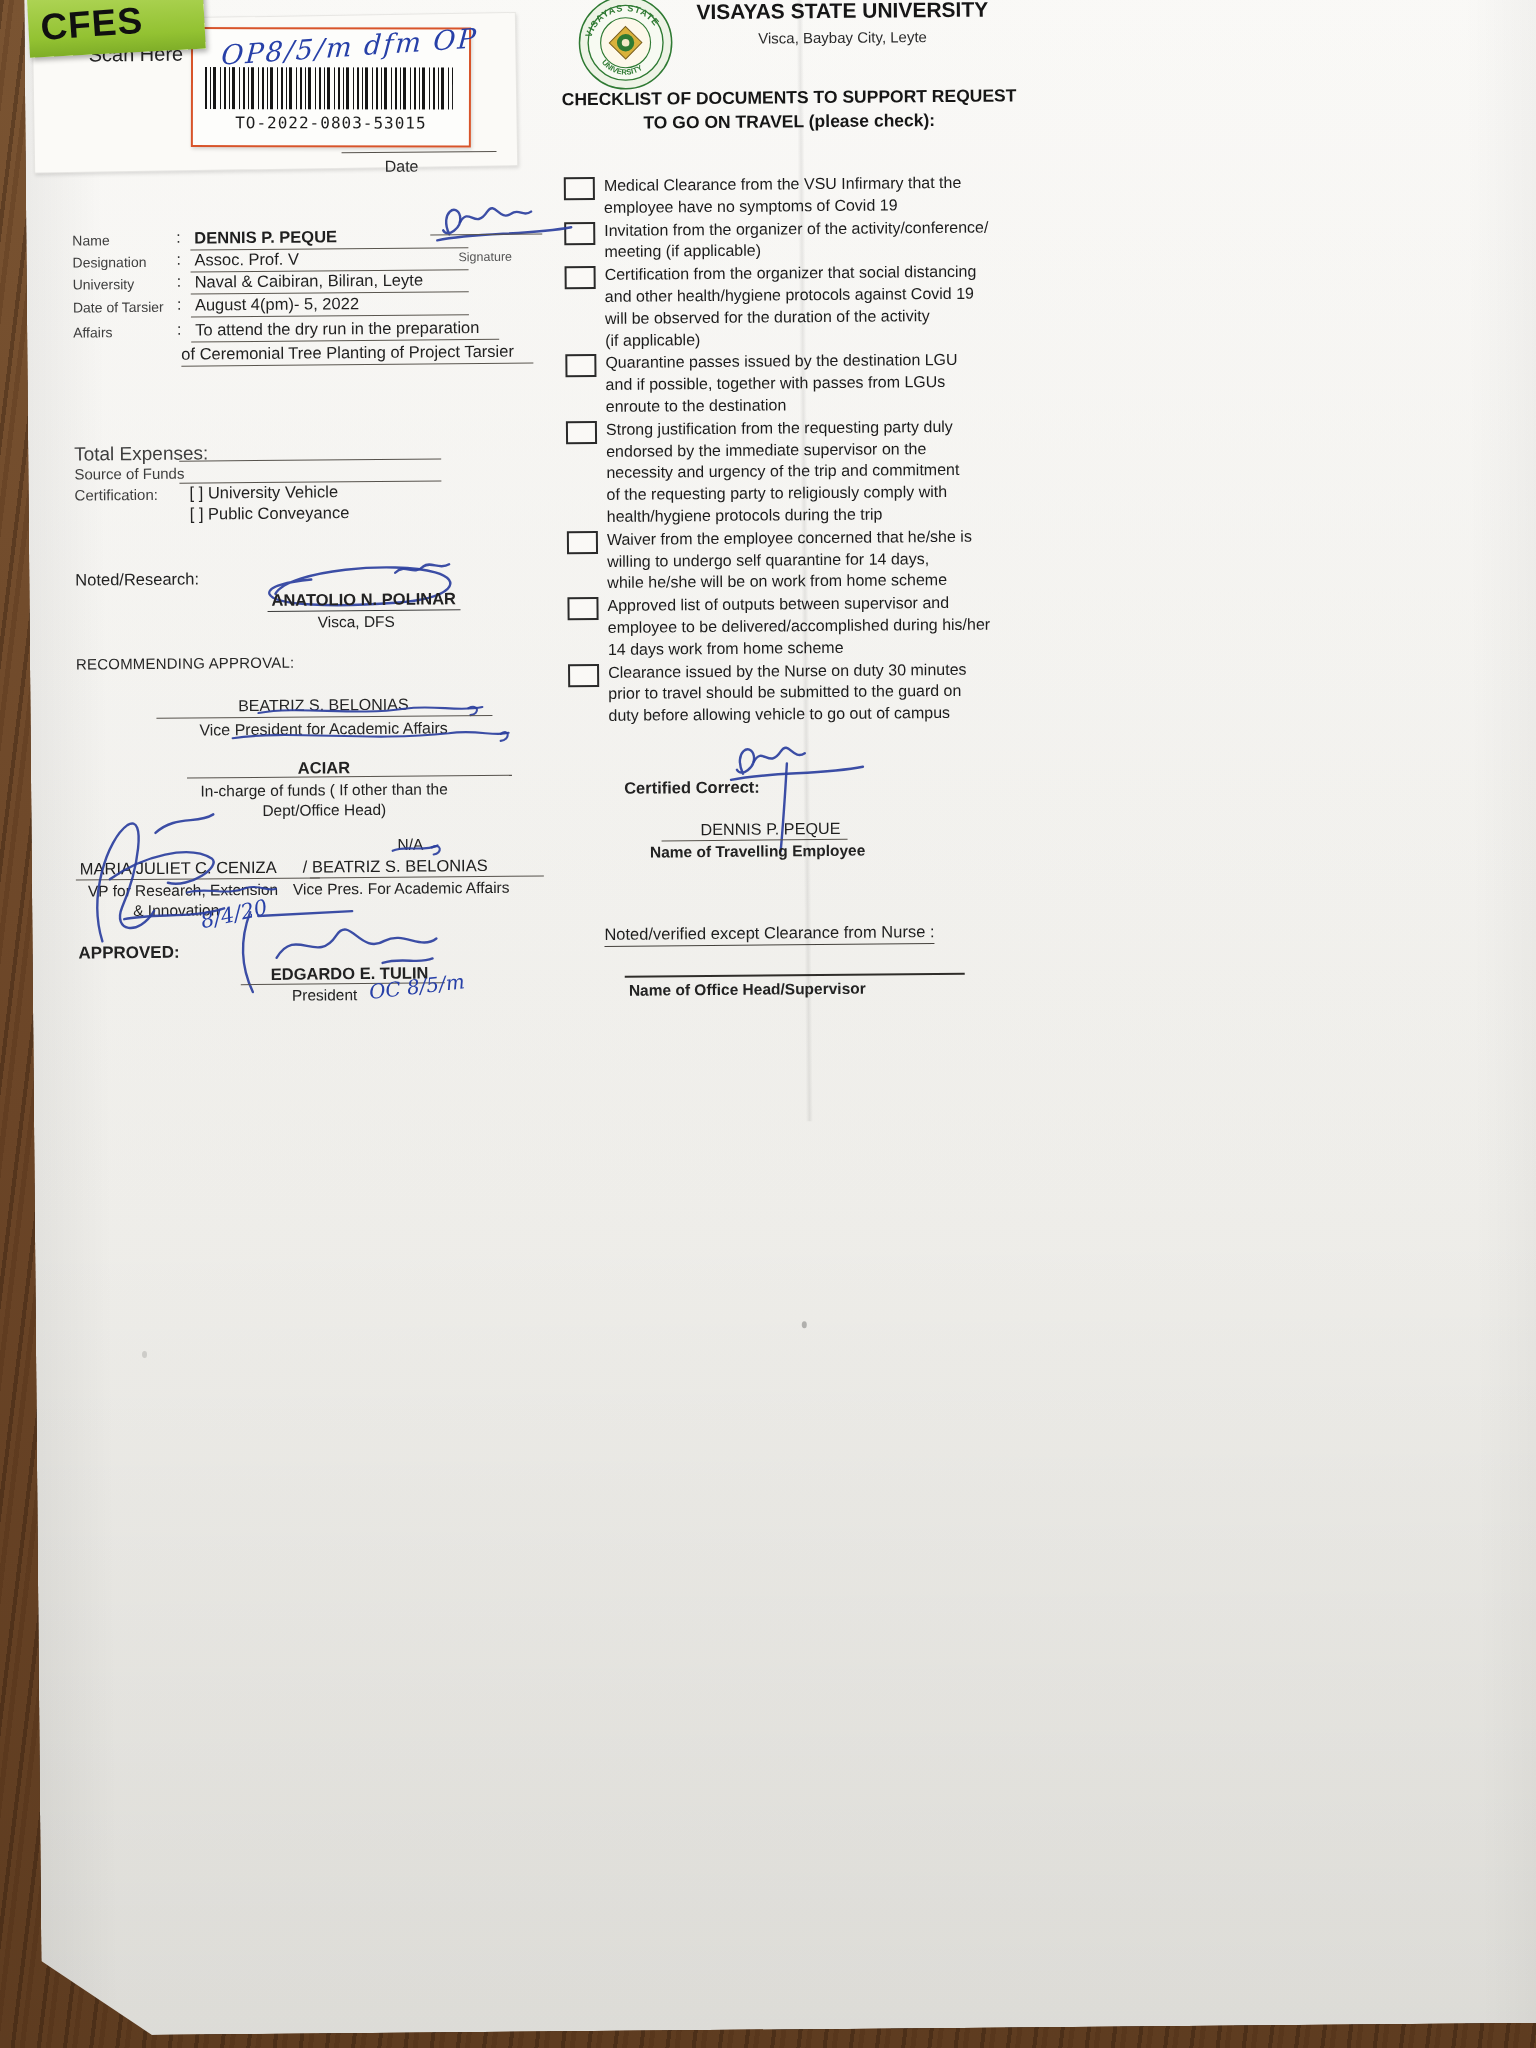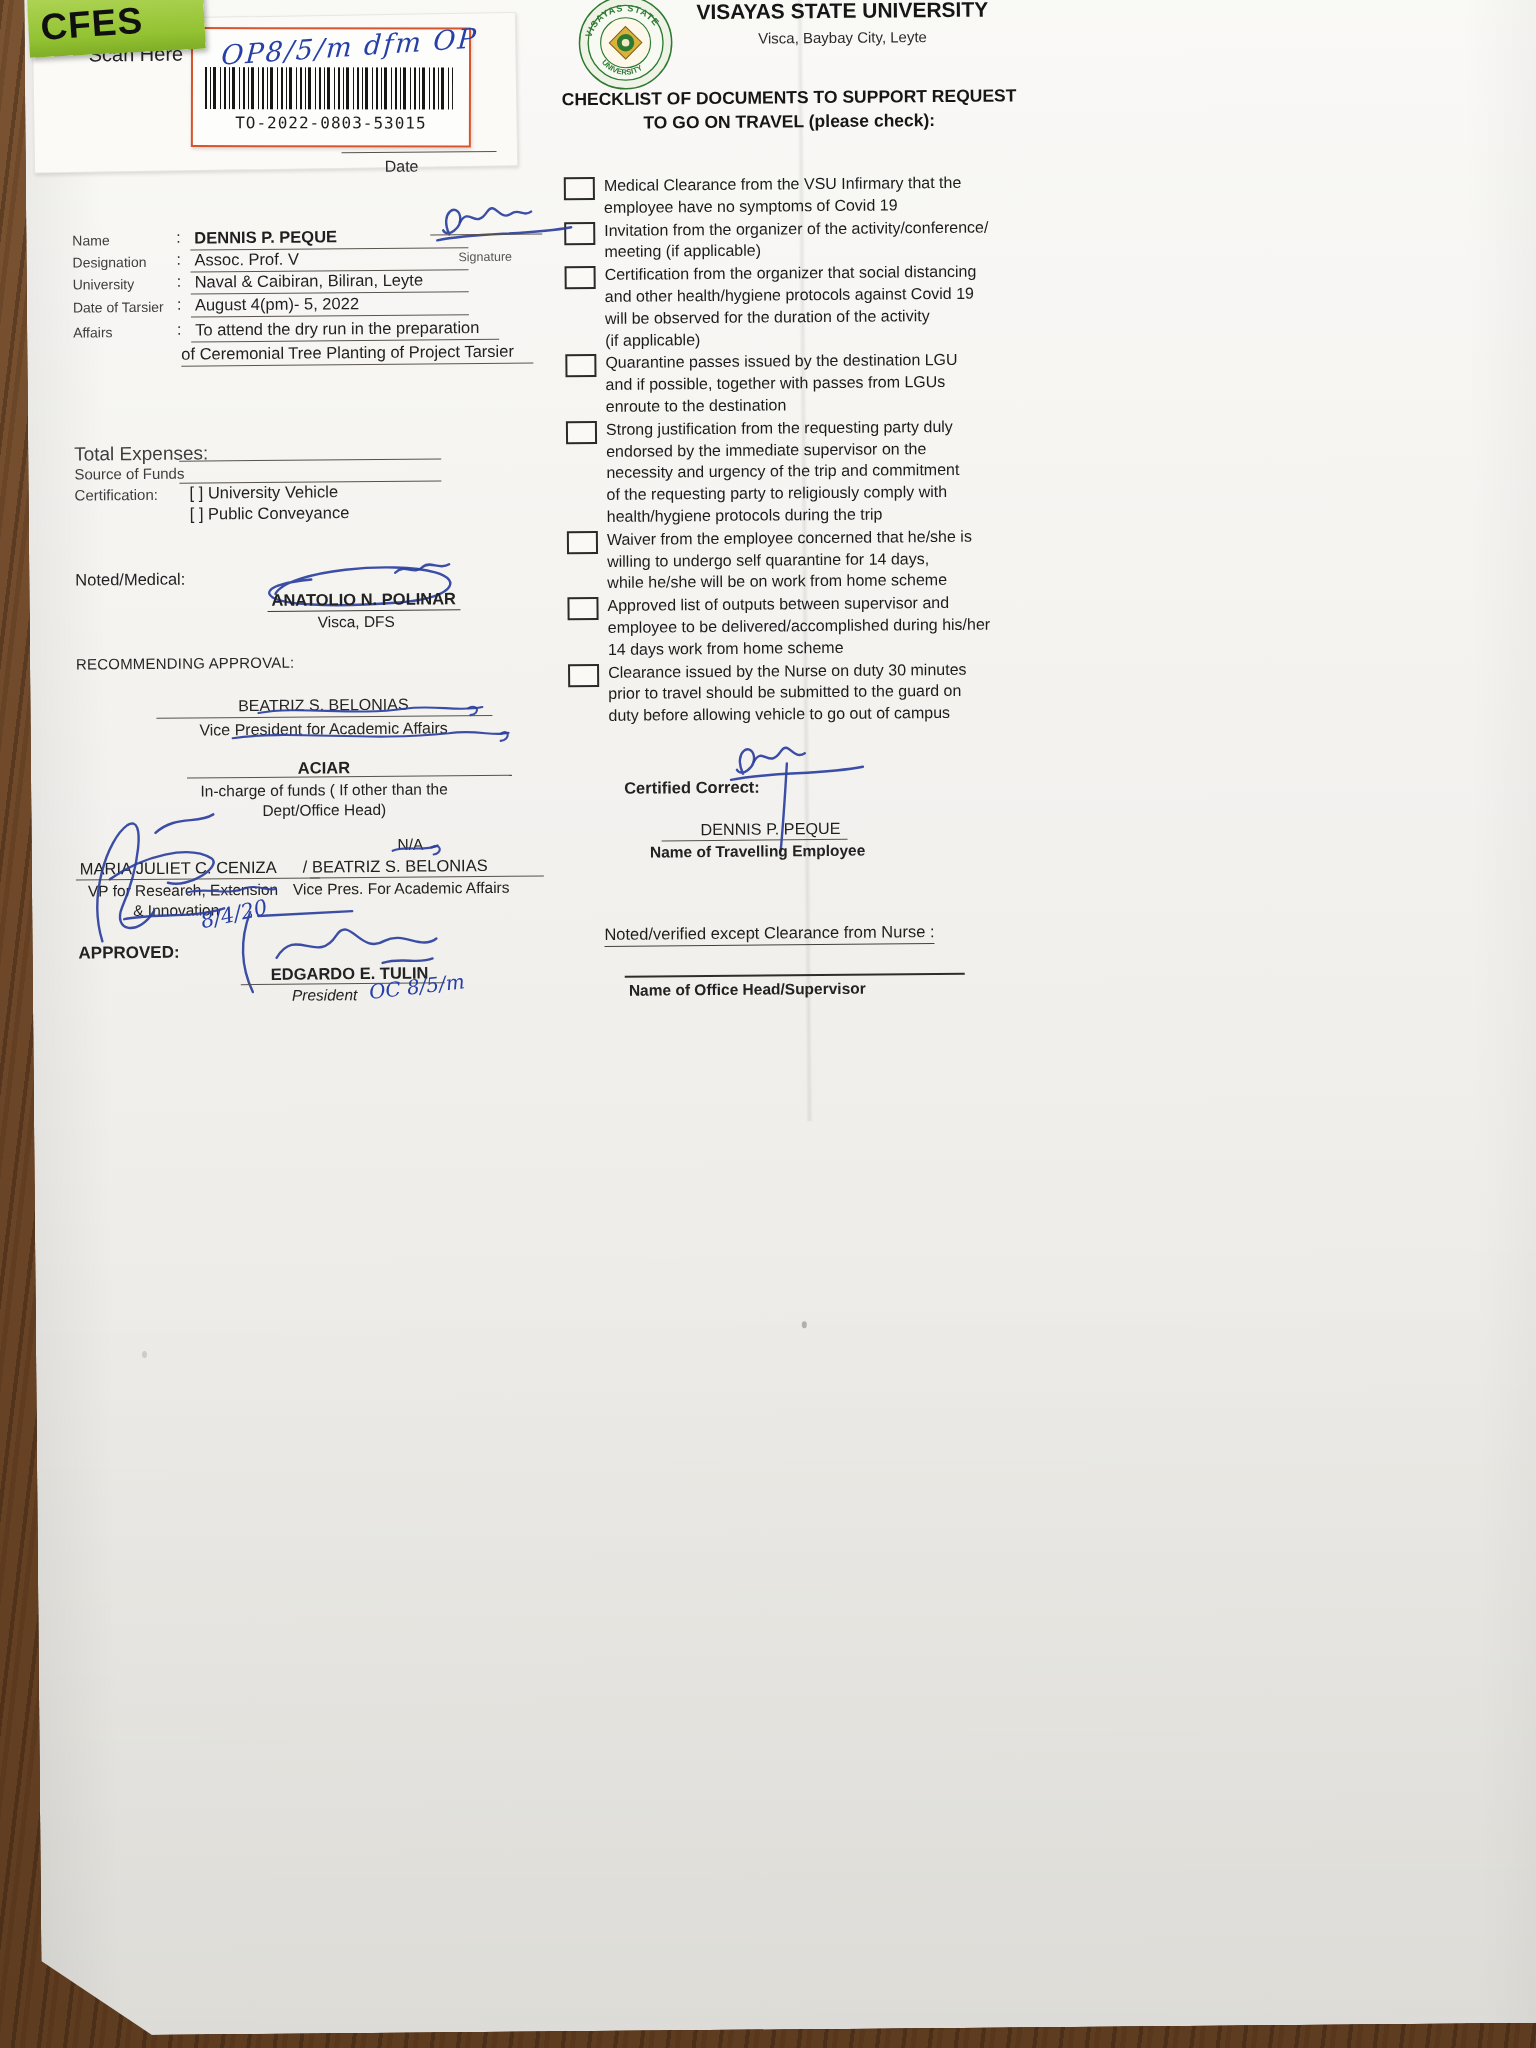--- a/index.html
+++ b/index.html
@@ -207,21 +207,21 @@
   <div class="abs" style="left:432px;top:276px;font-size:12.5px;color:#555;">Signature</div>
 
   <div class="abs lbl" style="left:46px;top:466px;font-size:19px;">Total Expenses:</div>
   <div class="line" style="left:151px;top:484px;width:262px;"></div>
   <div class="abs lbl" style="left:46px;top:488px;font-size:15px;">Source of Funds</div>
   <div class="line" style="left:151px;top:506px;width:262px;"></div>
   <div class="abs lbl" style="left:46px;top:509px;font-size:15px;">Certification:</div>
   <div class="abs txt" style="left:161px;top:507px;">[ ] University Vehicle</div>
   <div class="abs txt" style="left:161px;top:528px;">[ ] Public Conveyance</div>
 
-  <div class="abs txt" style="left:46px;top:593px;">Noted/Medical:</div>
+  <div class="abs txt" style="left:46px;top:593px;">Noted/Research:</div>
   <div class="sig" style="left:216px;top:584px;">
     <svg width="225" height="52" viewBox="0 0 225 52">
       <path d="M30,34 C44,10 150,2 190,14 C218,22 208,40 150,44 C90,48 28,46 24,34 C22,26 44,22 66,20"></path>
       <path d="M150,14 C160,4 168,18 178,8 C186,2 194,12 204,6"></path>
     </svg>
   </div>
   <div class="abs b" style="left:238px;top:615px;font-size:16.5px;border-bottom:1.6px solid #3a3a3a;padding:0 4px 1px;">ANATOLIO N. POLINAR</div>
   <div class="abs small" style="left:288px;top:638px;">Visca, DFS</div>
 
   <div class="abs" style="left:46px;top:678px;font-size:15px;letter-spacing:.2px;color:#272727;">RECOMMENDING APPROVAL:</div>
@@ -280,21 +280,21 @@
   <div class="sig" style="left:200px;top:928px;">
     <svg width="210" height="92" viewBox="0 0 210 92">
       <path d="M18,8 C8,34 8,62 20,88"></path>
       <path d="M26,12 L120,8"></path>
       <path d="M44,54 C64,22 84,62 104,32 C118,12 128,52 152,38 C172,28 188,48 204,36"></path>
       <path d="M150,60 C170,54 186,62 200,56"></path>
     </svg>
   </div>
   <div class="abs b" style="left:238px;top:989px;font-size:16.5px;">EDGARDO E. TULIN</div>
   <div class="line" style="left:208px;top:1008px;width:204px;"></div>
-  <div class="abs small" style="left:259px;top:1011px;font-style:italic;">President</div>
+  <div class="abs small" style="left:259px;top:1011px;">President</div>
   <div class="abs hand" style="left:336px;top:1000px;font-size:20px;transform:rotate(-6deg);">OC 8/5/m</div>
 
   <div class="abs b" style="left:593px;top:806px;font-size:16.5px;">Certified Correct:</div>
   <div class="sig" style="left:686px;top:762px;">
     <svg width="150" height="125" viewBox="0 0 150 125">
       <path d="M26,40 C16,18 34,8 37,22 C39,34 24,44 20,36"></path>
       <path d="M37,28 C46,12 52,36 64,18 C72,6 76,28 88,20"></path>
       <path d="M14,46 C54,38 104,42 146,34"></path>
       <path d="M70,30 C68,60 66,88 63,118"></path>
     </svg>

